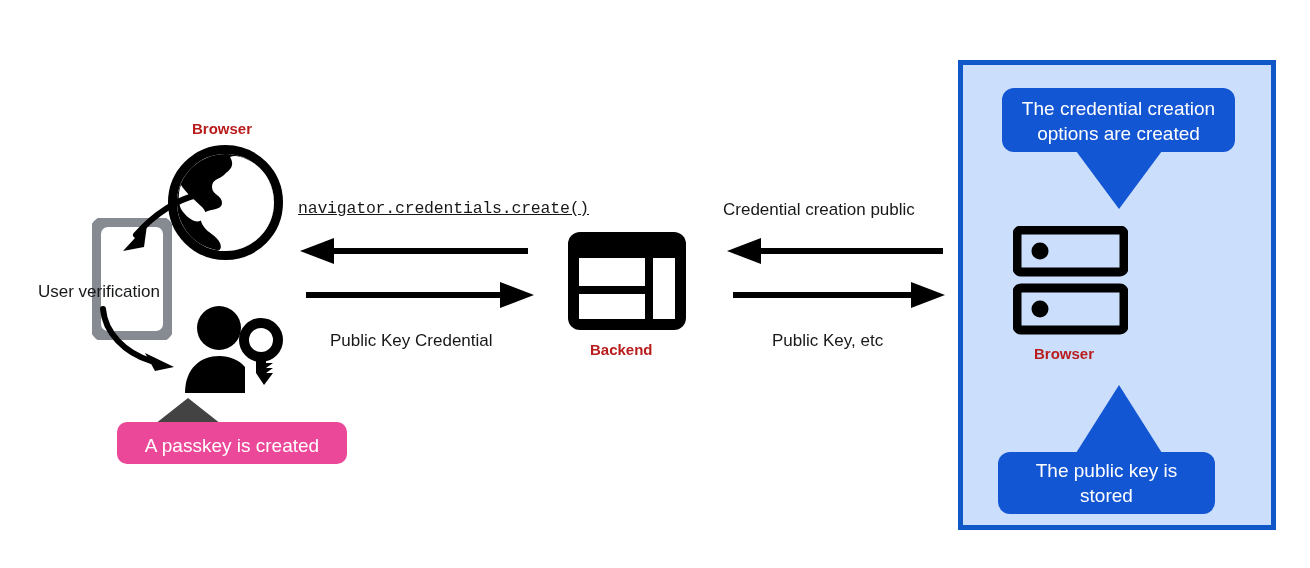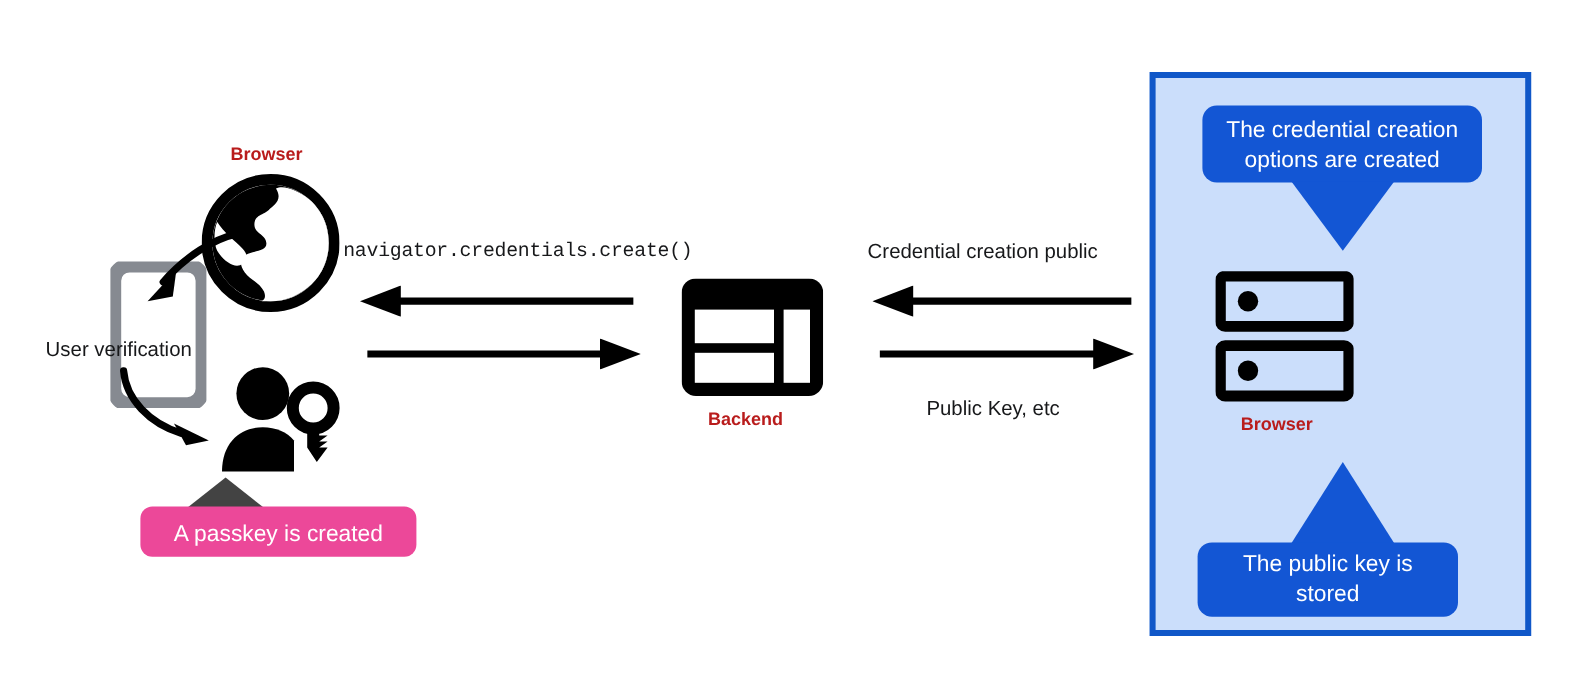--- a/index.html
+++ b/index.html
@@ -188,36 +188,37 @@
       <circle cx="76" cy="35" r="17" fill="none" stroke="#000000" stroke-width="10"></circle>
       <path d="M71 50 L81 50 L81 58 L88 58 L81 63 L88 63 L81 68 L88 68 L79 80 L71 68 Z" fill="#000000"></path>
     </svg>
   </div>
 
   <div class="abs tail tail-up-gray" style="left:155px; top:398px;"></div>
   <div class="abs callout callout-gray" style="left:117px; top:422px; width:230px; height:42px; border-radius:10px;">
     <span>A passkey is created</span>
   </div>
 
-  <div class="abs label-mono" style="left:286px; top:199px;">navigator.credentials.create()</div>
+  <div class="abs label-mono" style="left:298px; top:199px;text-decoration:underline;">navigator.credentials.create()</div>
 
   <div class="abs" style="left:300px; top:238px;">
     <svg class="icon" width="228" height="26" viewBox="0 0 228 26" xmlns="http://www.w3.org/2000/svg">
       <line x1="26" y1="13" x2="228" y2="13" stroke="#000000" stroke-width="6"></line>
       <path d="M0 13 L34 0 L34 26 Z" fill="#000000"></path>
     </svg>
   </div>
 
   <div class="abs" style="left:306px; top:282px;">
     <svg class="icon" width="228" height="26" viewBox="0 0 228 26" xmlns="http://www.w3.org/2000/svg">
       <line x1="0" y1="13" x2="200" y2="13" stroke="#000000" stroke-width="6"></line>
       <path d="M228 13 L194 0 L194 26 Z" fill="#000000"></path>
     </svg>
   </div>
 
+  <div class="abs label" style="left:330px; top:331px;">Public Key Credential</div>
 
   <div class="abs label" style="left:723px; top:200px;">Credential creation public</div>
 
   <div class="abs" style="left:727px; top:238px;">
     <svg class="icon" width="216" height="26" viewBox="0 0 216 26" xmlns="http://www.w3.org/2000/svg">
       <line x1="26" y1="13" x2="216" y2="13" stroke="#000000" stroke-width="6"></line>
       <path d="M0 13 L34 0 L34 26 Z" fill="#000000"></path>
     </svg>
   </div>
 

